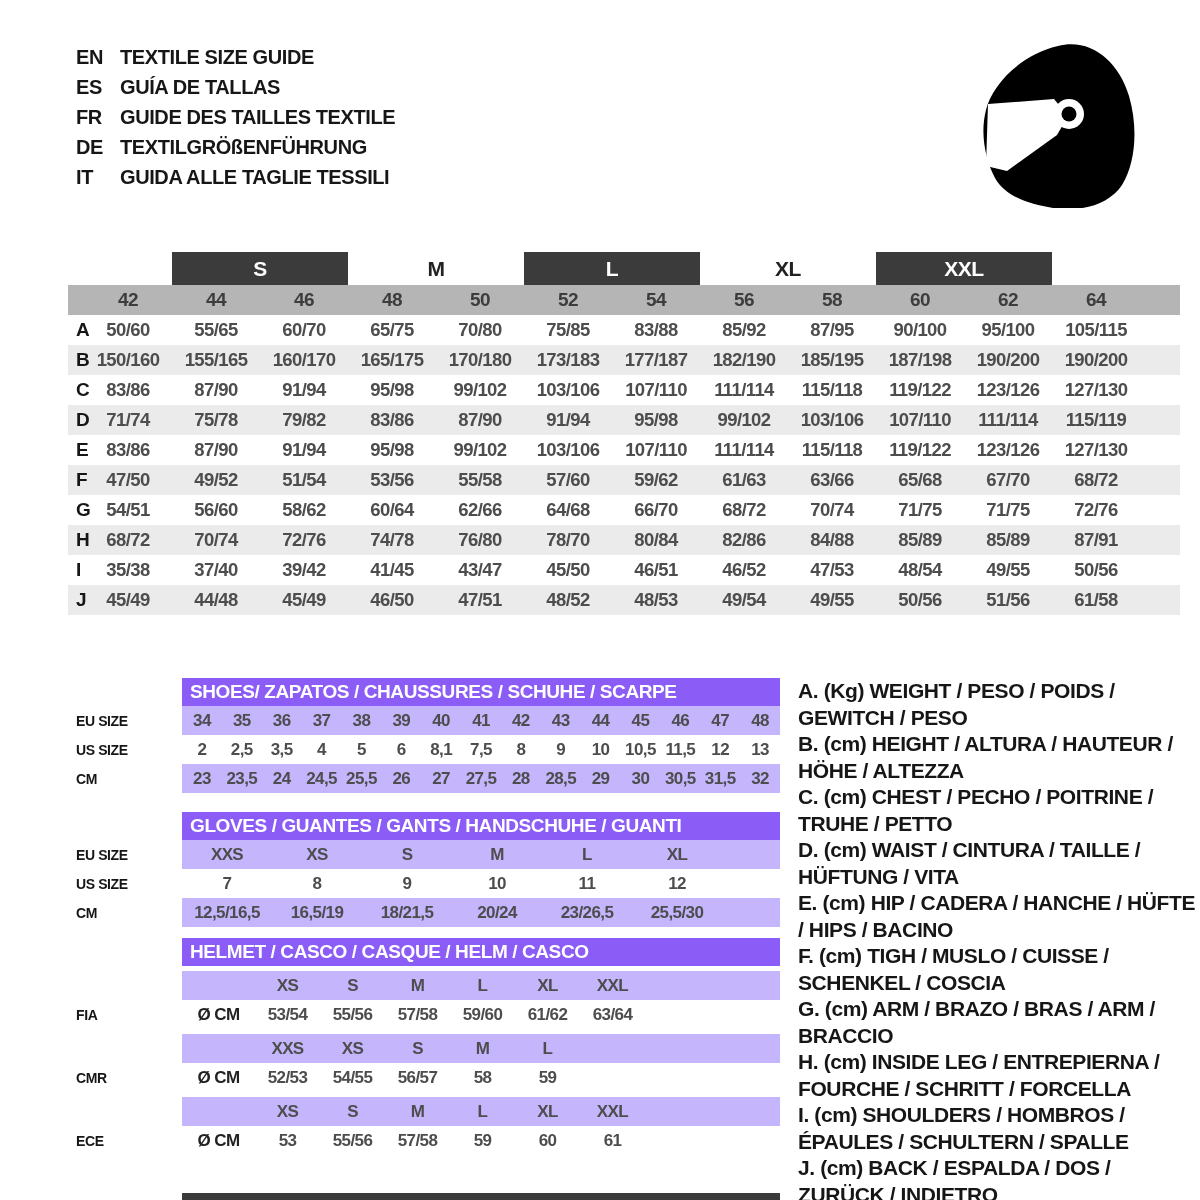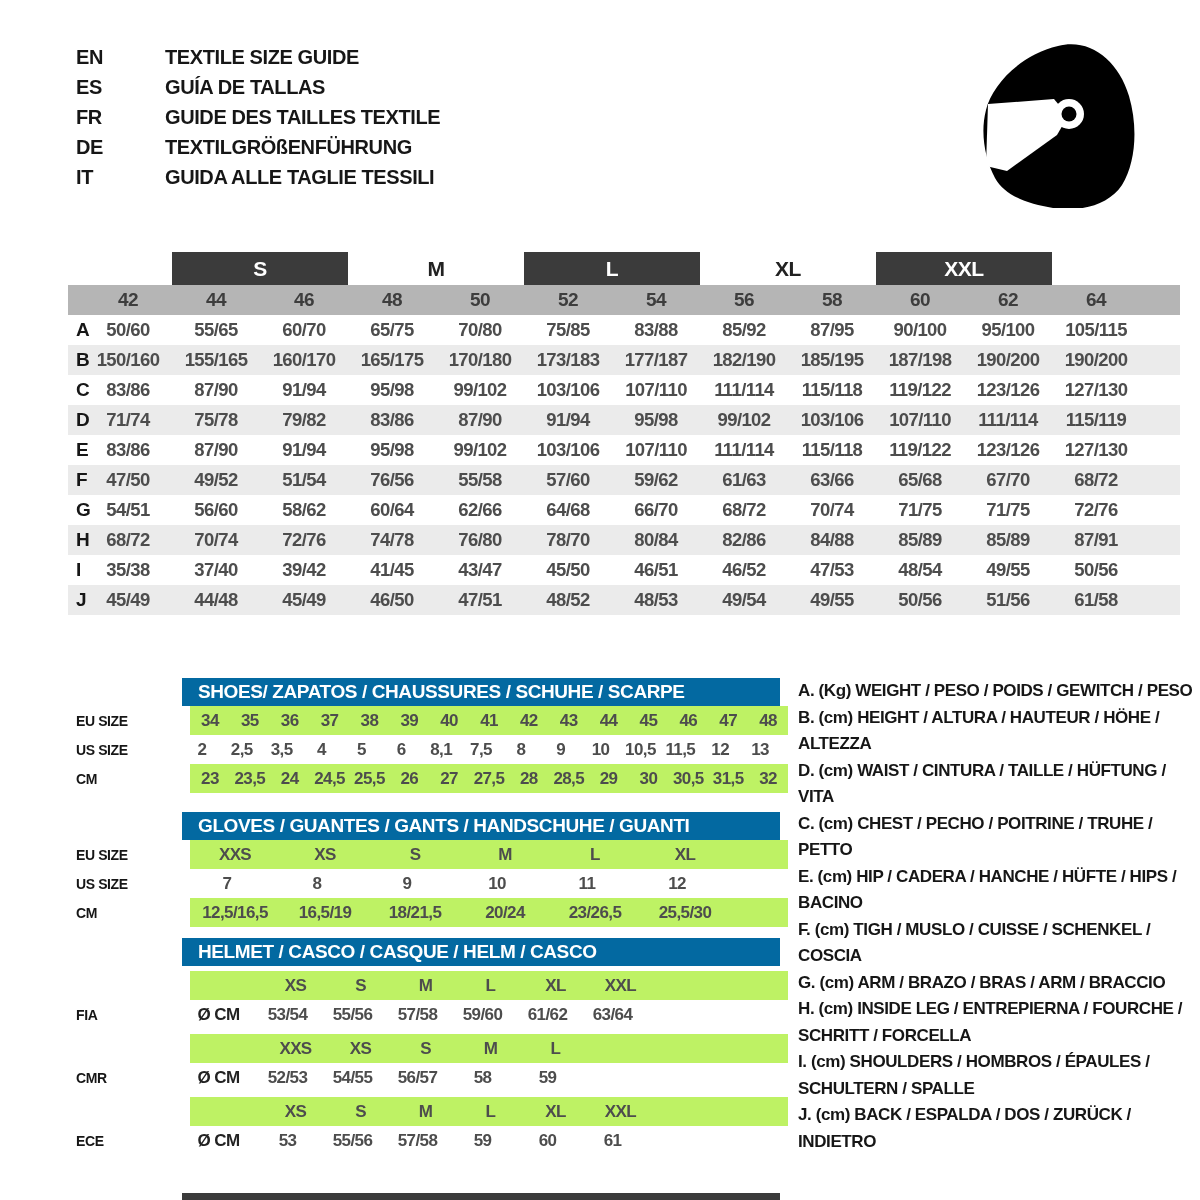--- a/index.html
+++ b/index.html
@@ -2,21 +2,21 @@
 <html><head>
 <meta charset="utf-8">
 <style>
   * { margin:0; padding:0; box-sizing:border-box; }
   html,body { background:#fff; }
   body { width:1200px; height:1200px; font-family:"Liberation Sans", sans-serif; }
   .page { position:relative; width:1200px; height:1200px; background:#fff; overflow:hidden; }
 
   
   .lang-block { position:absolute; left:76px; top:42px; }
-  .lang-row { display:flex; font-weight:bold; font-size:20px; line-height:30px; color:#161616; letter-spacing:-0.4px;gap:45px; }
+  .lang-row { display:flex; font-weight:bold; font-size:20px; line-height:30px; color:#161616; letter-spacing:-0.4px; }
   .lang-code { width:44px; }
 
   
   .helmet-icon { position:absolute; left:978px; top:28px; width:190px; height:180px; }
 
   
   .size-table { position:absolute; left:68px; top:252px; width:1112px; font-weight:bold; }
   .letter-row, .numeric-row, .data-row { display:grid; grid-template-columns:16px repeat(12,88px) 1fr; }
   .letter-row { height:33px; }
   .letter-cell { display:flex; align-items:center; justify-content:center; font-size:21px; letter-spacing:-0.5px; }
@@ -26,34 +26,34 @@
   .numeric-cell { display:flex; align-items:center; justify-content:center; font-size:19px; color:#3d3d3d; letter-spacing:-0.5px; }
   .data-row { height:30px; }
   .data-row.alt { background:#ebebeb; }
   .row-label { display:flex; align-items:center; padding-left:8px; font-size:19px; color:#161616; }
   .data-cell { display:flex; align-items:center; justify-content:center; font-size:18.5px; color:#4d4d4d; letter-spacing:-0.6px; }
 
   
   .section { position:absolute; left:68px; width:1112px; }
   .sec-title-row { display:flex; }
   .sec-label { width:114px; padding-left:8px; font-weight:bold; font-size:14px; color:#161616; display:flex; align-items:center; letter-spacing:-0.4px; }
-  .sec-title-bar { width:598px; height:28px; background:#0369a1; color:#fff; font-weight:bold; font-size:19px; display:flex; align-items:center; padding-left:16px; letter-spacing:-0.4px; }
+  .sec-title-bar { width:598px; height:28px; background:#8b5cf6; color:#fff; font-weight:bold; font-size:19px; display:flex; align-items:center; padding-left:8px; letter-spacing:-0.4px; }
   .sec-row { display:flex; height:29px; }
   .sec-row.helm-gap { margin-top:5px; }
   .sec-band { width:598px; display:grid; }
-  .sec-band.gray { background:#bef264;margin-left:8px; }
+  .sec-band.gray { background:#c4b5fd; }
   .shoes-grid { grid-template-columns:repeat(15,1fr); }
   .gloves-grid { grid-template-columns:repeat(6,90px) 1fr; }
   .helmet-grid { grid-template-columns:73px repeat(6,65px) 1fr; }
   .sec-cell { display:flex; align-items:center; justify-content:center; font-weight:bold; font-size:17px; color:#4d4d4d; letter-spacing:-0.6px; }
   .sec-cell.unit-cell { color:#222; }
 
   
   .legend { position:absolute; left:798px; top:678px; width:398px; }
-  .legend-item { font-weight:bold; font-size:17px; line-height:26.5px; color:#161616; letter-spacing:-0.4px; }
+  .legend-item { font-weight:bold; font-size:21px; line-height:26.5px; color:#161616; letter-spacing:-0.4px; }
 
   
   .bottom-bar { position:absolute; left:182px; top:1193px; width:598px; height:7px; background:#3b3b3b; }
 </style>
 </head>
 <body>
 
 <div class="page">
 
   <div class="lang-block">
@@ -182,21 +182,21 @@
         <div class="data-cell">115/118</div>
         <div class="data-cell">119/122</div>
         <div class="data-cell">123/126</div>
         <div class="data-cell">127/130</div>
       </div>
       <div class="data-row alt">
         <div class="row-label">F</div>
         <div class="data-cell">47/50</div>
         <div class="data-cell">49/52</div>
         <div class="data-cell">51/54</div>
-        <div class="data-cell">76/56</div>
+        <div class="data-cell">53/56</div>
         <div class="data-cell">55/58</div>
         <div class="data-cell">57/60</div>
         <div class="data-cell">59/62</div>
         <div class="data-cell">61/63</div>
         <div class="data-cell">63/66</div>
         <div class="data-cell">65/68</div>
         <div class="data-cell">67/70</div>
         <div class="data-cell">68/72</div>
       </div>
       <div class="data-row">
@@ -447,22 +447,22 @@
             <div class="sec-cell">60</div>
             <div class="sec-cell">61</div>
           </div>
         </div>
       </div>
   </div>
 
   <div class="legend">
       <div class="legend-item">A. (Kg) WEIGHT / PESO / POIDS / GEWITCH / PESO</div>
       <div class="legend-item">B. (cm) HEIGHT / ALTURA / HAUTEUR / HÖHE / ALTEZZA</div>
+      <div class="legend-item">C. (cm) CHEST / PECHO / POITRINE / TRUHE / PETTO</div>
       <div class="legend-item">D. (cm) WAIST / CINTURA / TAILLE / HÜFTUNG / VITA</div>
-      <div class="legend-item">C. (cm) CHEST / PECHO / POITRINE / TRUHE / PETTO</div>
       <div class="legend-item">E. (cm) HIP / CADERA / HANCHE / HÜFTE / HIPS / BACINO</div>
       <div class="legend-item">F. (cm) TIGH / MUSLO / CUISSE / SCHENKEL / COSCIA</div>
       <div class="legend-item">G. (cm) ARM / BRAZO / BRAS / ARM / BRACCIO</div>
       <div class="legend-item">H. (cm) INSIDE LEG / ENTREPIERNA / FOURCHE / SCHRITT / FORCELLA</div>
       <div class="legend-item">I. (cm) SHOULDERS / HOMBROS / ÉPAULES / SCHULTERN / SPALLE</div>
       <div class="legend-item">J. (cm) BACK / ESPALDA / DOS / ZURÜCK / INDIETRO</div>
     </div>
 
   <div class="bottom-bar"></div>
 

